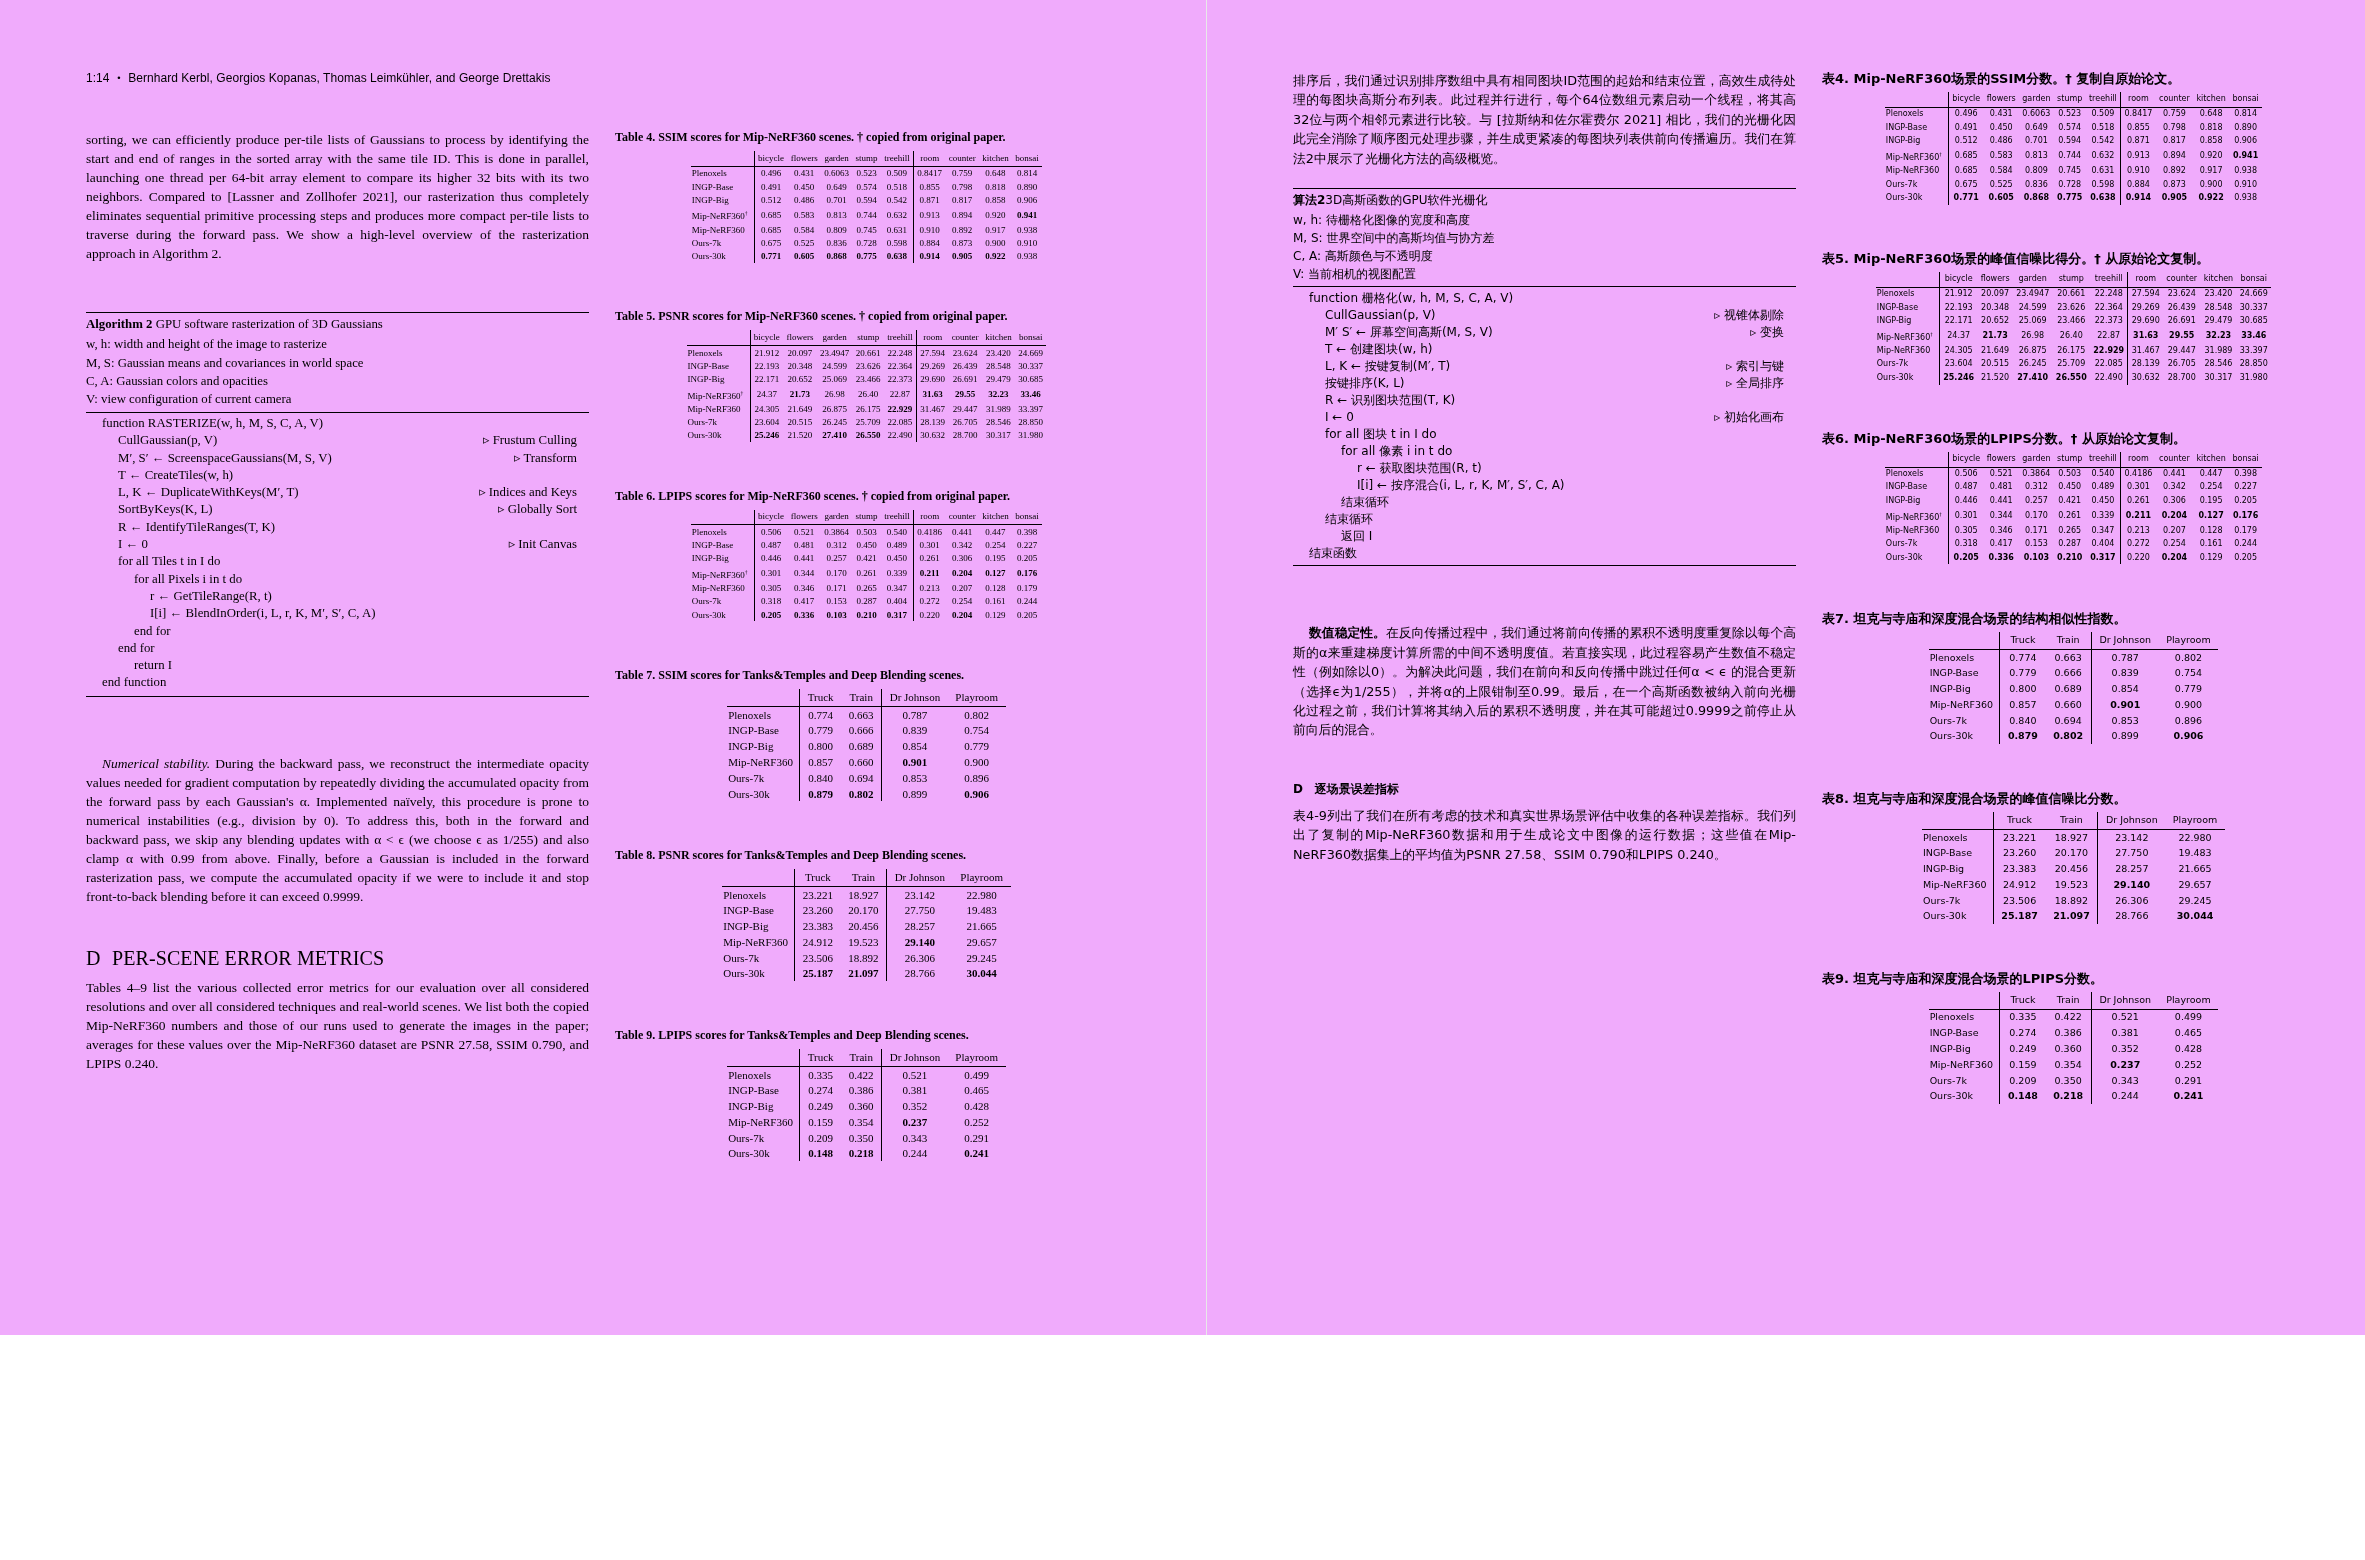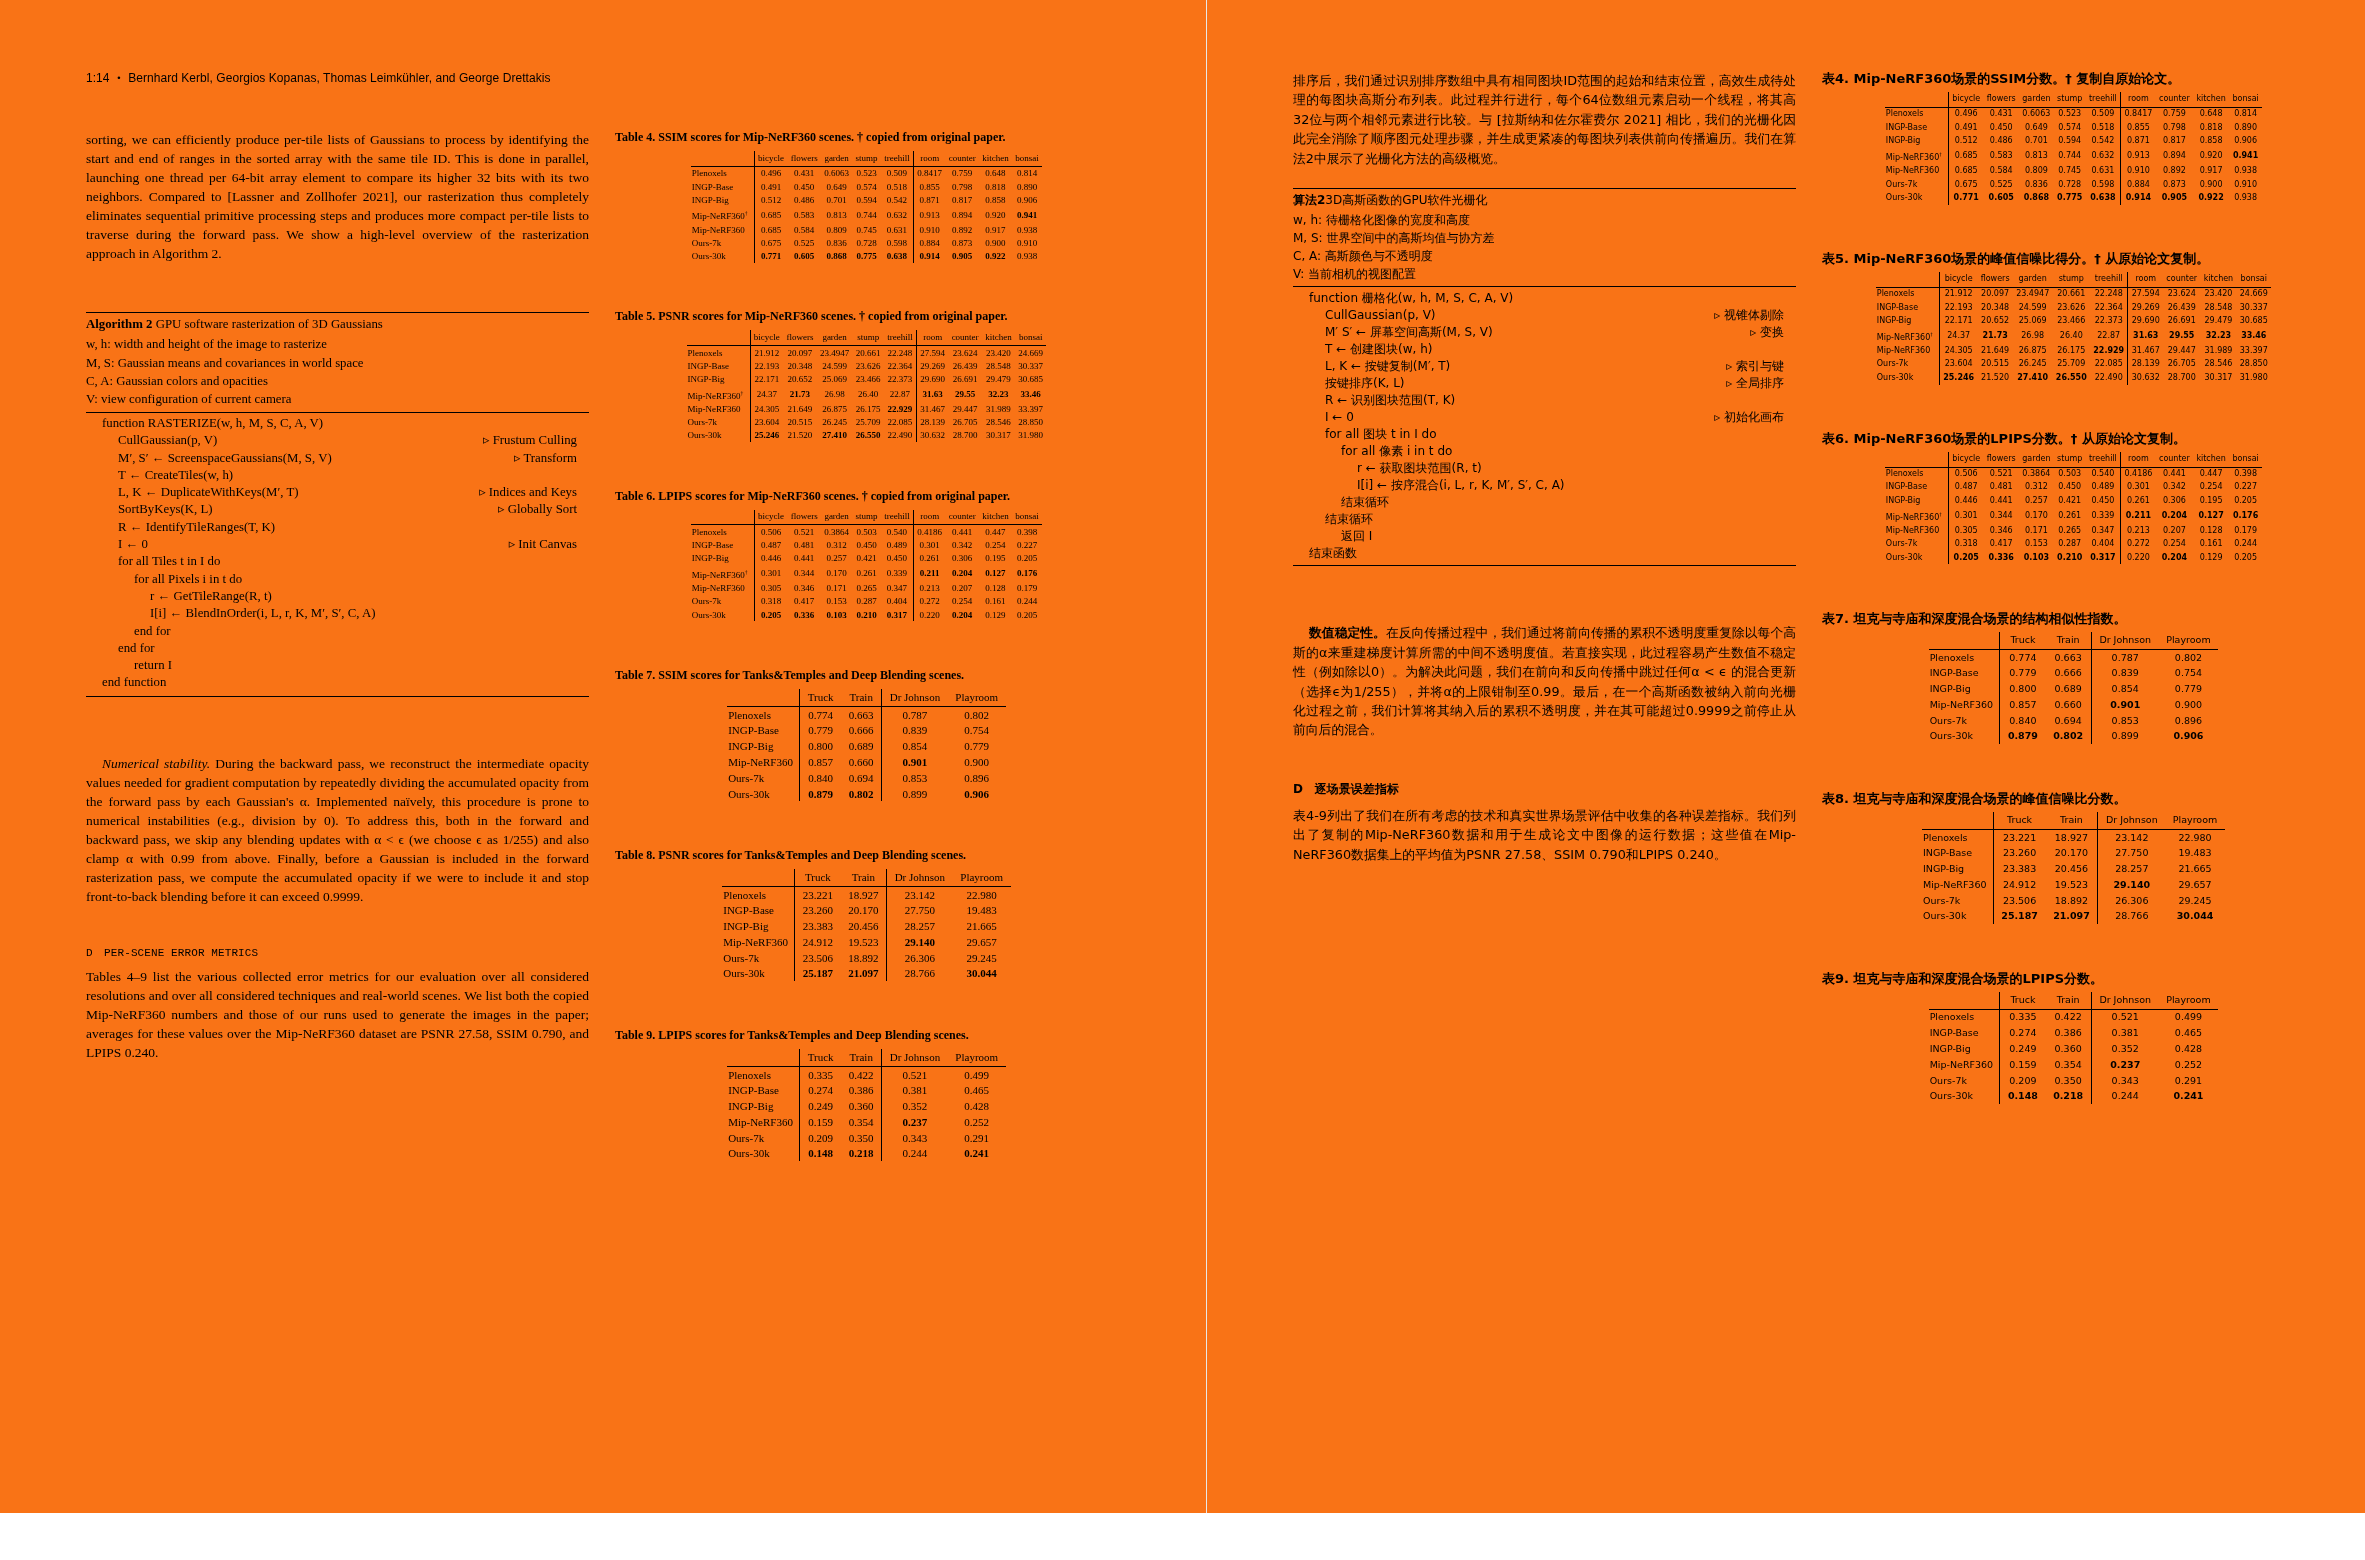--- a/index.html
+++ b/index.html
@@ -12,22 +12,22 @@
   }
   .viewer{
     position:relative;
     width:3619px;height:1561px;
     display:flex;
     background:#fff;
   }
   .page{
     position:relative;
     width:1206px;
-    height:1513px;
-    background:#f97316;
+    height:1335px;
+    background:#f0abfc;
     box-sizing:border-box;
     overflow:hidden;
   }
   .page + .page{border-left:0.5px solid #e8e8e8;}
 
   
   .sheet{
     position:absolute;
     left:86px; top:71px;
     width:1036px;
@@ -85,23 +85,23 @@
   .algo .cmt{position:absolute;right:12px;top:0;white-space:nowrap;}
   .algo .i1{padding-left:16px;}
   .algo .i2{padding-left:32px;}
   .algo .i3{padding-left:48px;}
   .algo .i4{padding-left:64px;}
   .algo b{font-weight:bold;}
   .algo.cjk{font-family:"DejaVu Sans",sans-serif;font-size:12px;line-height:17px;margin-top:20px;}
 
   
   h2.sect{
-    font-family:Liberation Mono, monospace;
+    font-family:Liberation Serif, serif;
     font-weight:normal;
-    font-size:11px;
+    font-size:20px;
     letter-spacing:0.1px;
     margin:41px 0 8px 0;
   }
   h2.sect .lab{padding-right:11.4px;}
   h2.sect.cjk{font-family:"DejaVu Sans",sans-serif;font-weight:bold;font-size:12px;}
 
   
   .footer{
     position:absolute;
     left:0; bottom:-56px;

